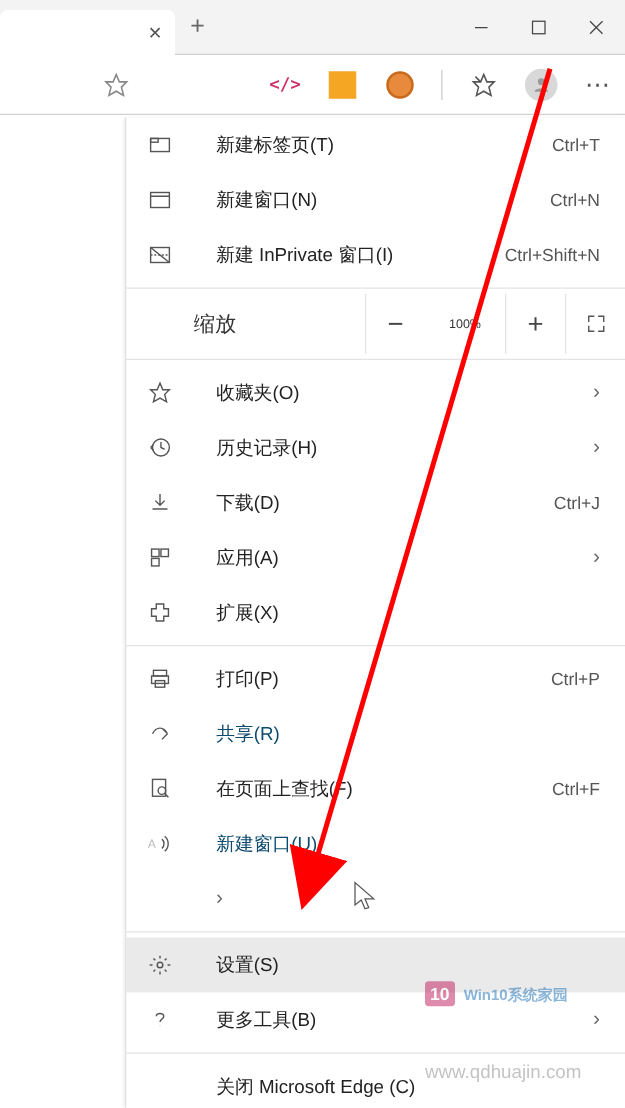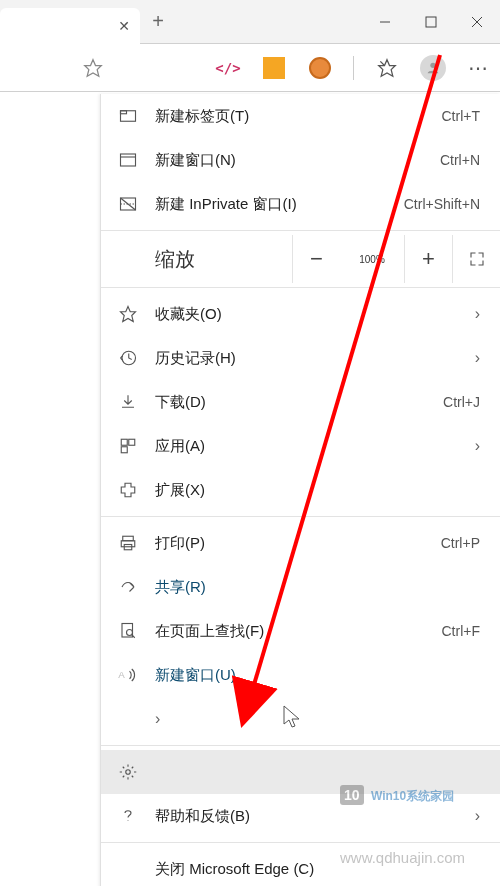--- a/index.html
+++ b/index.html
@@ -66,40 +66,40 @@
     right: 0;
     background: #fff;
     box-shadow: -1px 0 3px rgba(0,0,0,0.08);
     border-left: 1px solid #e0e0e0;
   }
   .menu-item {
     height: 44px;
     display: flex;
     align-items: center;
     padding: 0 20px 0 16px;
-    gap: 16px;
+    gap: 34px;
   }
   .menu-item.highlighted { background: #eaeaea; }
   .mi-icon {
     width: 22px; height: 22px;
     flex-shrink: 0;
     display: flex; align-items: center; justify-content: center;
     color: #555;
   }
   .mi-label { flex: 1; font-size: 15px; color: #222;}
   .mi-label.disabled { color: #0c4a6e; }
   .mi-tail { font-size: 14px; color: #555; }
   .divider { height: 1px; background: #e3e3e3; margin: 4px 0;}
   .zoom-row {
     height: 48px;
     display: flex;
     align-items: center;
     padding-left: 54px;
   }
-  .zoom-label { font-size: 20px; flex: 0 0 auto; }
+  .zoom-label { font-size: 17px; flex: 0 0 auto; }
   .zoom-controls { margin-left: auto; display: flex; align-items: center; }
   .zoom-btn {
     width: 48px; height: 48px;
     display: flex; align-items: center; justify-content: center;
     font-size: 22px; color: #444;
     border-left: 1px solid #e3e3e3;
   }
   .zoom-val { width: 64px; text-align: center; font-size: 10px;}
   .chevron { font-size: 16px; color: #666; }
   .star-outline svg, .mi-icon svg { stroke: #555; }
@@ -116,21 +116,21 @@
     bottom: 20px;
     left: 340px;
     right: 8px;
     opacity: 0.5;
     font-size: 12px;
     color: #1a6fb5;
     text-align: left;
   }
   .watermark .w10{
     display:inline-block;
-    background:#737373;color:#fff;font-weight:bold;
+    background:#be185d;color:#fff;font-weight:bold;
     padding:2px 4px;border-radius:3px;margin-right:4px;
     font-size:14px;
   }
   .watermark .sub{display:block;font-size:15px;color:#888;margin-top:44px;}
   .arrow {
     position: absolute;
     top: 50px; left: 200px;
     pointer-events: none;
   }
   .cursor {
@@ -356,29 +356,30 @@
 
   <div class="divider"></div>
 
   <div class="menu-item highlighted">
     <span class="mi-icon">
         <svg width="18" height="18" viewBox="0 0 24 24" fill="none" stroke="#555" stroke-width="1.5">
           <circle cx="12" cy="12" r="3"></circle>
           <path d="M12,2 L12,5 M12,19 L12,22 M4,12 L1,12 M23,12 L20,12 M5,5 L7,7 M17,17 L19,19 M19,5 L17,7 M7,17 L5,19"></path>
         </svg>
       </span>
+    <span class="mi-label">设置(S)</span>
   </div>
 
   <div class="menu-item">
     <span class="mi-icon">
         <svg width="18" height="18" viewBox="0 0 24 24" fill="none" stroke="#555" stroke-width="1.5">
           <path d="M8,8 C8,4 16,4 16,8 C16,11 12,11 12,14 M12,18 L12,18.5"></path>
         </svg>
       </span>
-    <span class="mi-label">帮助和反馈(B)</span>
+    <span class="mi-label">更多工具(B)</span>
     <span class="chevron">›</span>
   </div>
 
   <div class="divider"></div>
 
   <div class="menu-item">
     <span class="mi-icon"></span>
     <span class="mi-label">关闭 Microsoft Edge (C)</span>
   </div>
 

